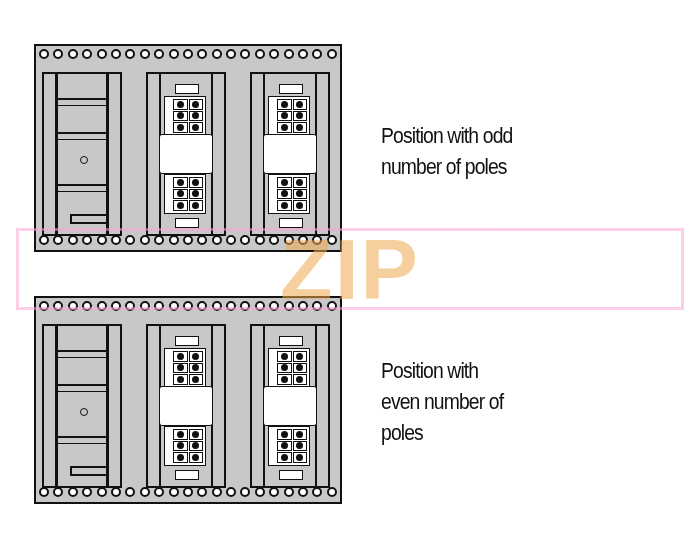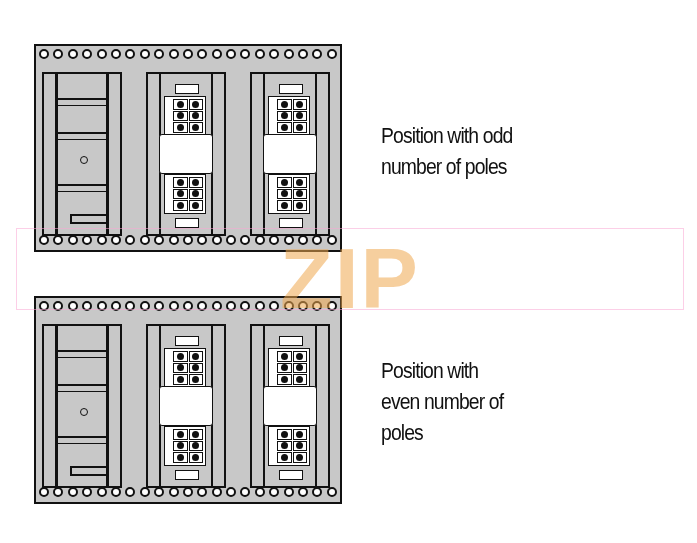--- a/index.html
+++ b/index.html
@@ -17,21 +17,21 @@
   .bar { position:absolute; left:0; right:0; height:5px; border-top:2px solid #111; border-bottom:1px solid #111; background:#c8c8c8; }
   .dot { position:absolute; left:22px; width:6px; height:6px; border:1.5px solid #111; border-radius:50%; }
   .slot { position:absolute; left:12px; right:0; height:6px; border:2px solid #111; border-right:none; background:#c8c8c8; }
   .relay .body { position:absolute; left:13px; right:13px; top:8px; bottom:8px; }
   .term { position:absolute; left:3px; width:42px; height:40px; background:#fff; border:1px solid #111; display:grid; grid-template-columns:1fr 1fr; grid-gap:1px; padding:2px 2px 2px 8px; box-sizing:border-box; }
   .term span { background:#fff; border:1px solid #111; position:relative; }
   .term span::after { content:""; position:absolute; left:50%; top:50%; width:7px; height:7px; margin:-3.5px 0 0 -3.5px; border-radius:50%; background:#111; }
   .label-box { position:absolute; left:-2px; width:52px; height:38px; background:#fff; border:1px solid #111; border-radius:3px; }
   .clip { position:absolute; left:14px; width:22px; height:8px; border:1.5px solid #111; background:#fff; }
   .caption { position:absolute; left:381px; font-size:22px; line-height:31px; color:#111; letter-spacing:-1px; transform:scaleX(0.88); transform-origin:left top; }
-  .wm { position:absolute; left:16px; top:228px; width:668px; height:82px; border:1px solid #f9a8d4; box-sizing:border-box; opacity:0.55; display:flex; align-items:flex-start; justify-content:center; font-family:"Liberation Sans", sans-serif; font-weight:bold; font-size:86px; letter-spacing:2px; pointer-events:none; }
+  .wm { position:absolute; left:16px; top:228px; width:668px; height:82px; border:3px solid #f9a8d4; box-sizing:border-box; opacity:0.55; display:flex; align-items:center; justify-content:center; font-family:"Liberation Sans", sans-serif; font-weight:bold; font-size:86px; letter-spacing:2px; pointer-events:none; }
   .wm .zip { color:#f0a850; }
   .wm .rest { color:#b0b0b0; }
 </style>
 </head>
 <body>
 
 <div id="root">
     <div class="panel top">
       <div class="holes t">
         <div class="hole"></div>

